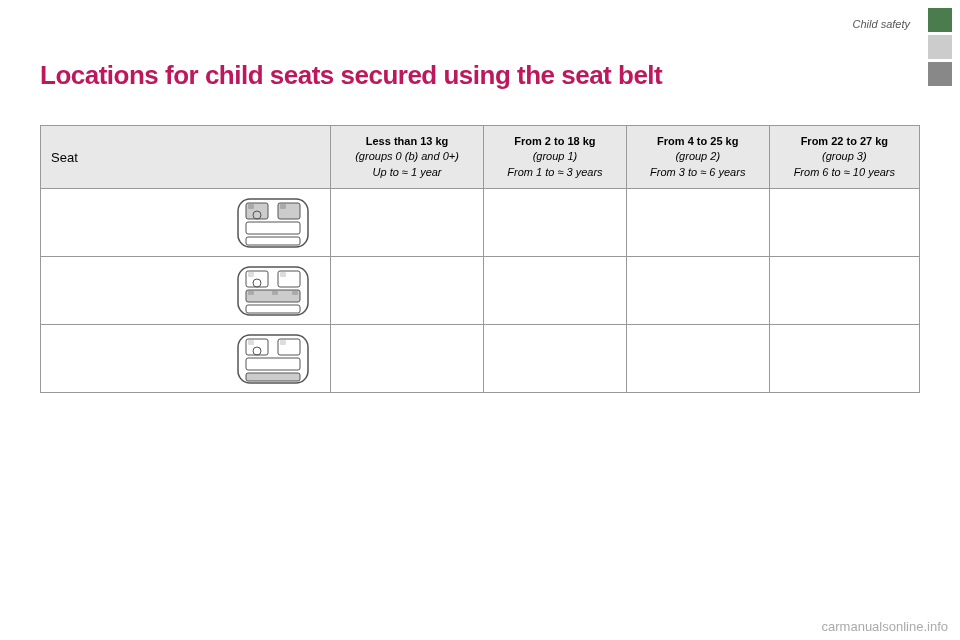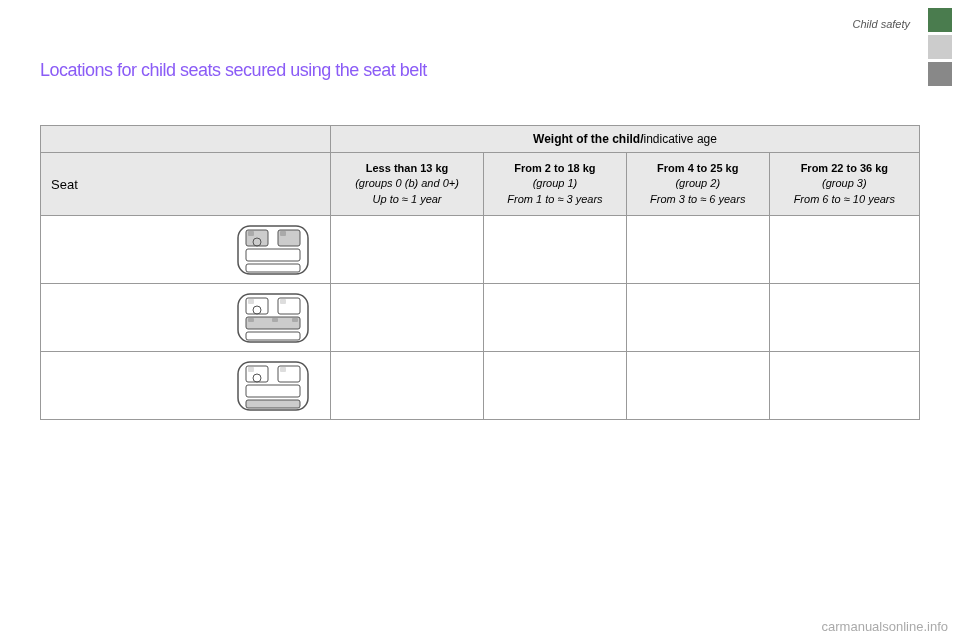--- a/index.html
+++ b/index.html
@@ -21,23 +21,23 @@
       font-size: 11px;
       color: #555;
       font-style: italic;
     }
 
     
     .page-title {
       position: absolute;
       top: 60px;
       left: 40px;
-      font-size: 18px;
-      font-weight: normal;
-      color: #8b5cf6;
+      font-size: 26px;
+      font-weight: bold;
+      color: #be185d;
       font-family: Arial, sans-serif;
       letter-spacing: -0.5px;
     }
 
     
     .table-container {
       position: absolute;
       top: 125px;
       left: 40px;
       right: 40px;
@@ -161,46 +161,40 @@
 </div>
 
 <div class="section-label">Child safety</div>
 
 <h1 class="page-title">Locations for child seats secured using the seat belt</h1>
 
 <div class="table-container">
   <table>
 
     <thead>
-      <tr class="header-top">
-        <th class="empty-cell"></th>
-        <th colspan="4" class="weight-header">
-          <span class="weight-title-bold">Weight of the child/</span><span>indicative age</span>
-        </th>
-      </tr>
 
       <tr class="header-sub">
         <th class="seat-label">Seat</th>
         <th class="col-header">
           <span>Less than 13 kg</span><br>
           <span class="col-sub">(groups 0 (b) and 0+)</span><br>
           <span class="col-sub">Up to ≈ 1 year</span>
         </th>
         <th class="col-header">
           <span>From 2 to 18 kg</span><br>
           <span class="col-sub">(group 1)</span><br>
           <span class="col-sub">From 1 to ≈ 3 years</span>
         </th>
         <th class="col-header">
           <span>From 4 to 25 kg</span><br>
           <span class="col-sub">(group 2)</span><br>
           <span class="col-sub">From 3 to ≈ 6 years</span>
         </th>
         <th class="col-header">
-          <span>From 22 to 36 kg</span><br>
+          <span>From 22 to 27 kg</span><br>
           <span class="col-sub">(group 3)</span><br>
           <span class="col-sub">From 6 to ≈ 10 years</span>
         </th>
       </tr>
     </thead>
     <tbody>
 
       <tr class="data-row">
         <td class="seat-cell">
           <div class="car-diagram">

